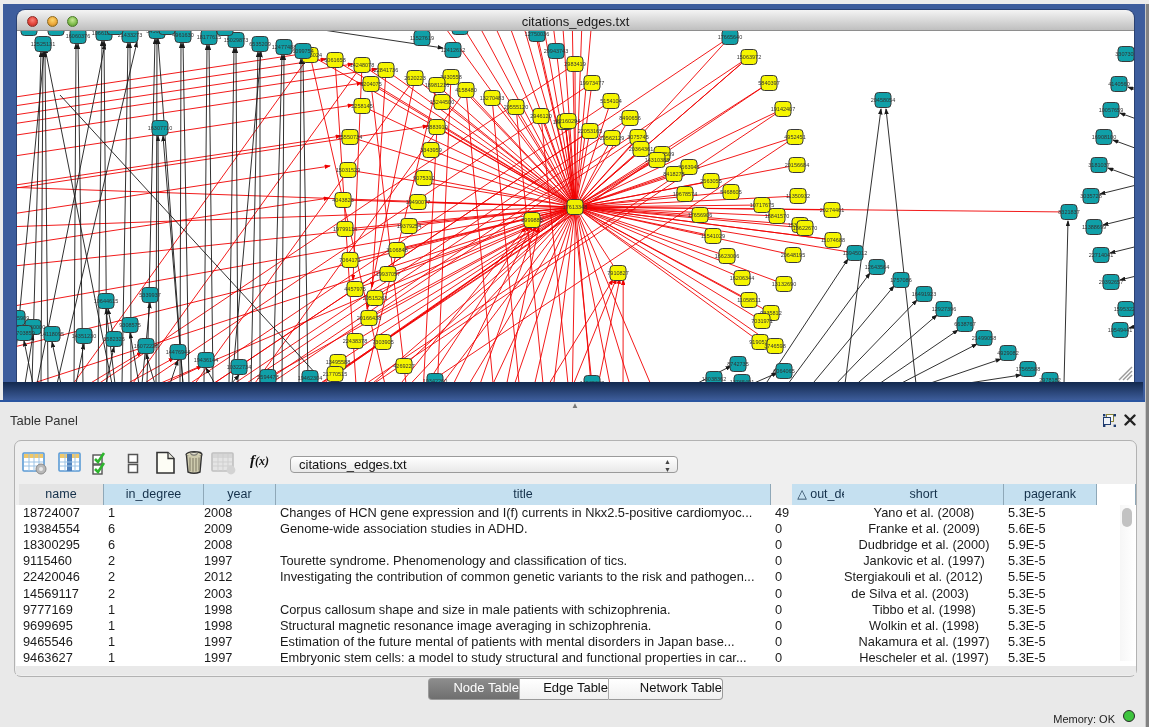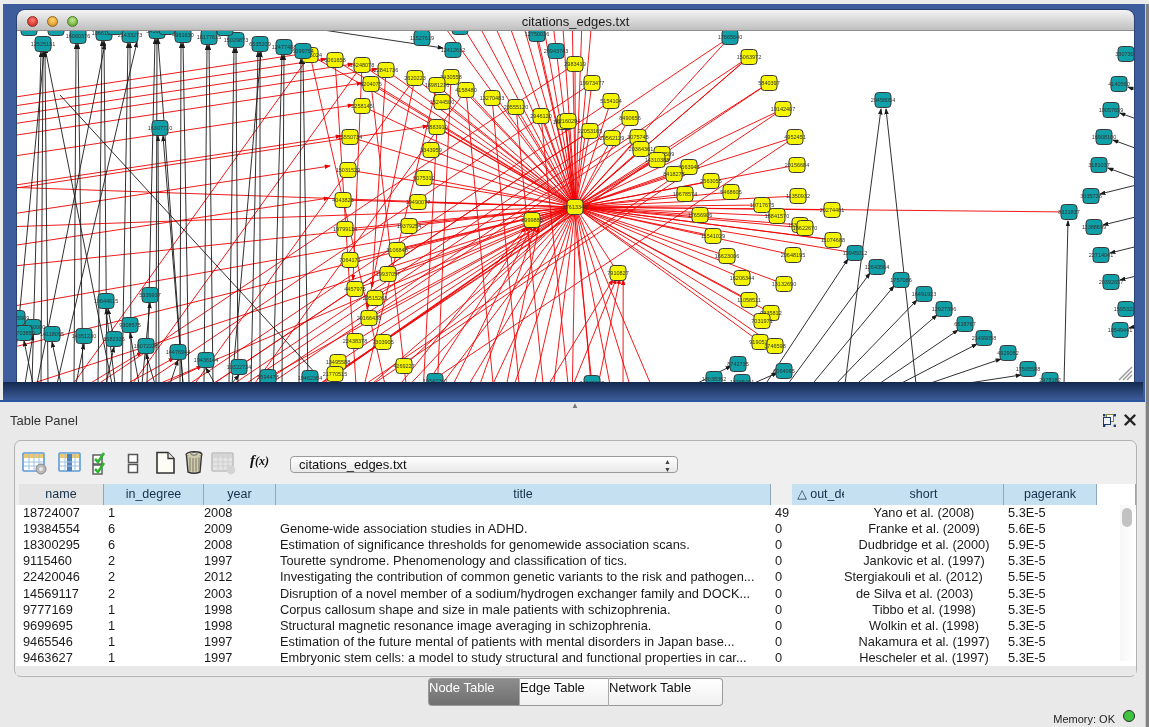--- a/index.html
+++ b/index.html
@@ -21,21 +21,21 @@
 .dd{position:absolute;left:275px;top:15px;width:388px;height:17px;border:1px solid #9a9a9a;border-radius:4px;background:linear-gradient(#fff,#e8e8e8);font-size:13px;color:#111;line-height:16px;padding-left:8px}
 .dd .arr{position:absolute;right:6px;top:1px;font-size:7px;color:#444;line-height:7.5px}
 .thead{position:absolute;left:1px;top:43px;height:21px;font-size:12.5px;color:#14304a}
 .th{position:absolute;top:0;height:21px;background:#c5e0f0;border-right:1px solid #8fa8b8;text-align:center;line-height:21px}
 .tbody{position:absolute;left:1px;top:64px;width:1120px;height:161px;background:#fff;font-size:12.8px;color:#1a1a1a}
 .tr{position:absolute;left:0;width:100%;height:16.1px;line-height:16.1px;white-space:nowrap}
 .td{position:absolute;overflow:hidden}
 .sb{position:absolute;left:1104px;top:0px;width:15px;height:156px;background:linear-gradient(90deg,#f6f6f6,#fff)}
 .sbt{position:absolute;left:2px;top:3px;width:10px;height:19px;border-radius:5px;background:#c2c2c2}
 .tabs{position:absolute;left:428px;top:276px;height:18px;font-size:13px}
-.tab{float:left;height:28px;line-height:17px;text-align:left;background:linear-gradient(#fff,#f0f0f0);border-top:1px solid #9a9a9a;border-bottom:1px solid #9a9a9a;color:#111}
+.tab{float:left;height:22px;line-height:17px;text-align:right;background:linear-gradient(#fff,#f0f0f0);border-top:1px solid #9a9a9a;border-bottom:1px solid #9a9a9a;color:#111}
 .mem{position:absolute;right:34px;top:311px;font-size:11px;color:#222}
 .memdot{position:absolute;right:14px;top:308px;width:12px;height:12px;border-radius:50%;background:#3ec43e;border:1.4px solid #2a2a2a}
 </style></head><body>
 <div class="desktop">
 <div class="win">
 <div class="canvas"><svg width="1117" height="351">
 <defs>
 <marker id="ab" markerWidth="7" markerHeight="5" refX="6" refY="2.5" orient="auto">
               <path d="M0,0 L7,2.5 L0,5 z" fill="#1a1a1a"></path>
             </marker>
@@ -657,38 +657,38 @@
 <div class="th" style="left:828px;width:160px;background:#c5e0f0">short</div>
 <div class="th" style="left:988px;width:93px;background:#c5e0f0">pagerank</div>
 <div class="th" style="left:1081px;width:39px;background:#ffffff"></div>
 
 </div>
 <div class="tbody">
 <div class="tr" style="top:0.0px">
           <div class="td" style="left:7px;width:80px">18724007</div>
           <div class="td" style="left:92px;width:95px">1</div>
           <div class="td" style="left:188px;width:70px">2008</div>
+          <div class="td" style="left:264px;width:492px">Changes of HCN gene expression and I(f) currents in Nkx2.5-positive cardiomyoc...</div>
           <div class="td" style="left:759px;width:68px">49</div>
           <div class="td" style="left:828px;width:160px;text-align:center">Yano et al. (2008)</div>
           <div class="td" style="left:992px;width:90px">5.3E-5</div>
         </div>
 <div class="tr" style="top:16.1px">
           <div class="td" style="left:7px;width:80px">19384554</div>
           <div class="td" style="left:92px;width:95px">6</div>
           <div class="td" style="left:188px;width:70px">2009</div>
           <div class="td" style="left:264px;width:492px">Genome-wide association studies in ADHD.</div>
           <div class="td" style="left:759px;width:68px">0</div>
           <div class="td" style="left:828px;width:160px;text-align:center">Franke et al. (2009)</div>
           <div class="td" style="left:992px;width:90px">5.6E-5</div>
         </div>
 <div class="tr" style="top:32.2px">
           <div class="td" style="left:7px;width:80px">18300295</div>
           <div class="td" style="left:92px;width:95px">6</div>
           <div class="td" style="left:188px;width:70px">2008</div>
-          <div class="td" style="left:264px;width:492px">Estimation of significance thresholds for genomewide association scans.</div>
           <div class="td" style="left:759px;width:68px">0</div>
           <div class="td" style="left:828px;width:160px;text-align:center">Dudbridge et al. (2000)</div>
           <div class="td" style="left:992px;width:90px">5.9E-5</div>
         </div>
 <div class="tr" style="top:48.3px">
           <div class="td" style="left:7px;width:80px">9115460</div>
           <div class="td" style="left:92px;width:95px">2</div>
           <div class="td" style="left:188px;width:70px">1997</div>
           <div class="td" style="left:264px;width:492px">Tourette syndrome. Phenomenology and classification of tics.</div>
           <div class="td" style="left:759px;width:68px">0</div>
@@ -701,23 +701,22 @@
           <div class="td" style="left:188px;width:70px">2012</div>
           <div class="td" style="left:264px;width:492px">Investigating the contribution of common genetic variants to the risk and pathogen...</div>
           <div class="td" style="left:759px;width:68px">0</div>
           <div class="td" style="left:828px;width:160px;text-align:left">Stergiakouli et al. (2012)</div>
           <div class="td" style="left:992px;width:90px">5.5E-5</div>
         </div>
 <div class="tr" style="top:80.5px">
           <div class="td" style="left:7px;width:80px">14569117</div>
           <div class="td" style="left:92px;width:95px">2</div>
           <div class="td" style="left:188px;width:70px">2003</div>
-          <div class="td" style="left:264px;width:492px">Disruption of a novel member of a sodium/hydrogen exchanger family and DOCK...</div>
-          <div class="td" style="left:759px;width:68px">0</div>
-          <div class="td" style="left:840px;width:160px;text-align:left">de Silva et al. (2003)</div>
+          <div class="td" style="left:759px;width:68px">0</div>
+          <div class="td" style="left:814px;width:160px;text-align:center">de Silva et al. (2003)</div>
           <div class="td" style="left:992px;width:90px">5.3E-5</div>
         </div>
 <div class="tr" style="top:96.6px">
           <div class="td" style="left:7px;width:80px">9777169</div>
           <div class="td" style="left:92px;width:95px">1</div>
           <div class="td" style="left:188px;width:70px">1998</div>
           <div class="td" style="left:264px;width:492px">Corpus callosum shape and size in male patients with schizophrenia.</div>
           <div class="td" style="left:759px;width:68px">0</div>
           <div class="td" style="left:828px;width:160px;text-align:center">Tibbo et al. (1998)</div>
           <div class="td" style="left:992px;width:90px">5.3E-5</div>

